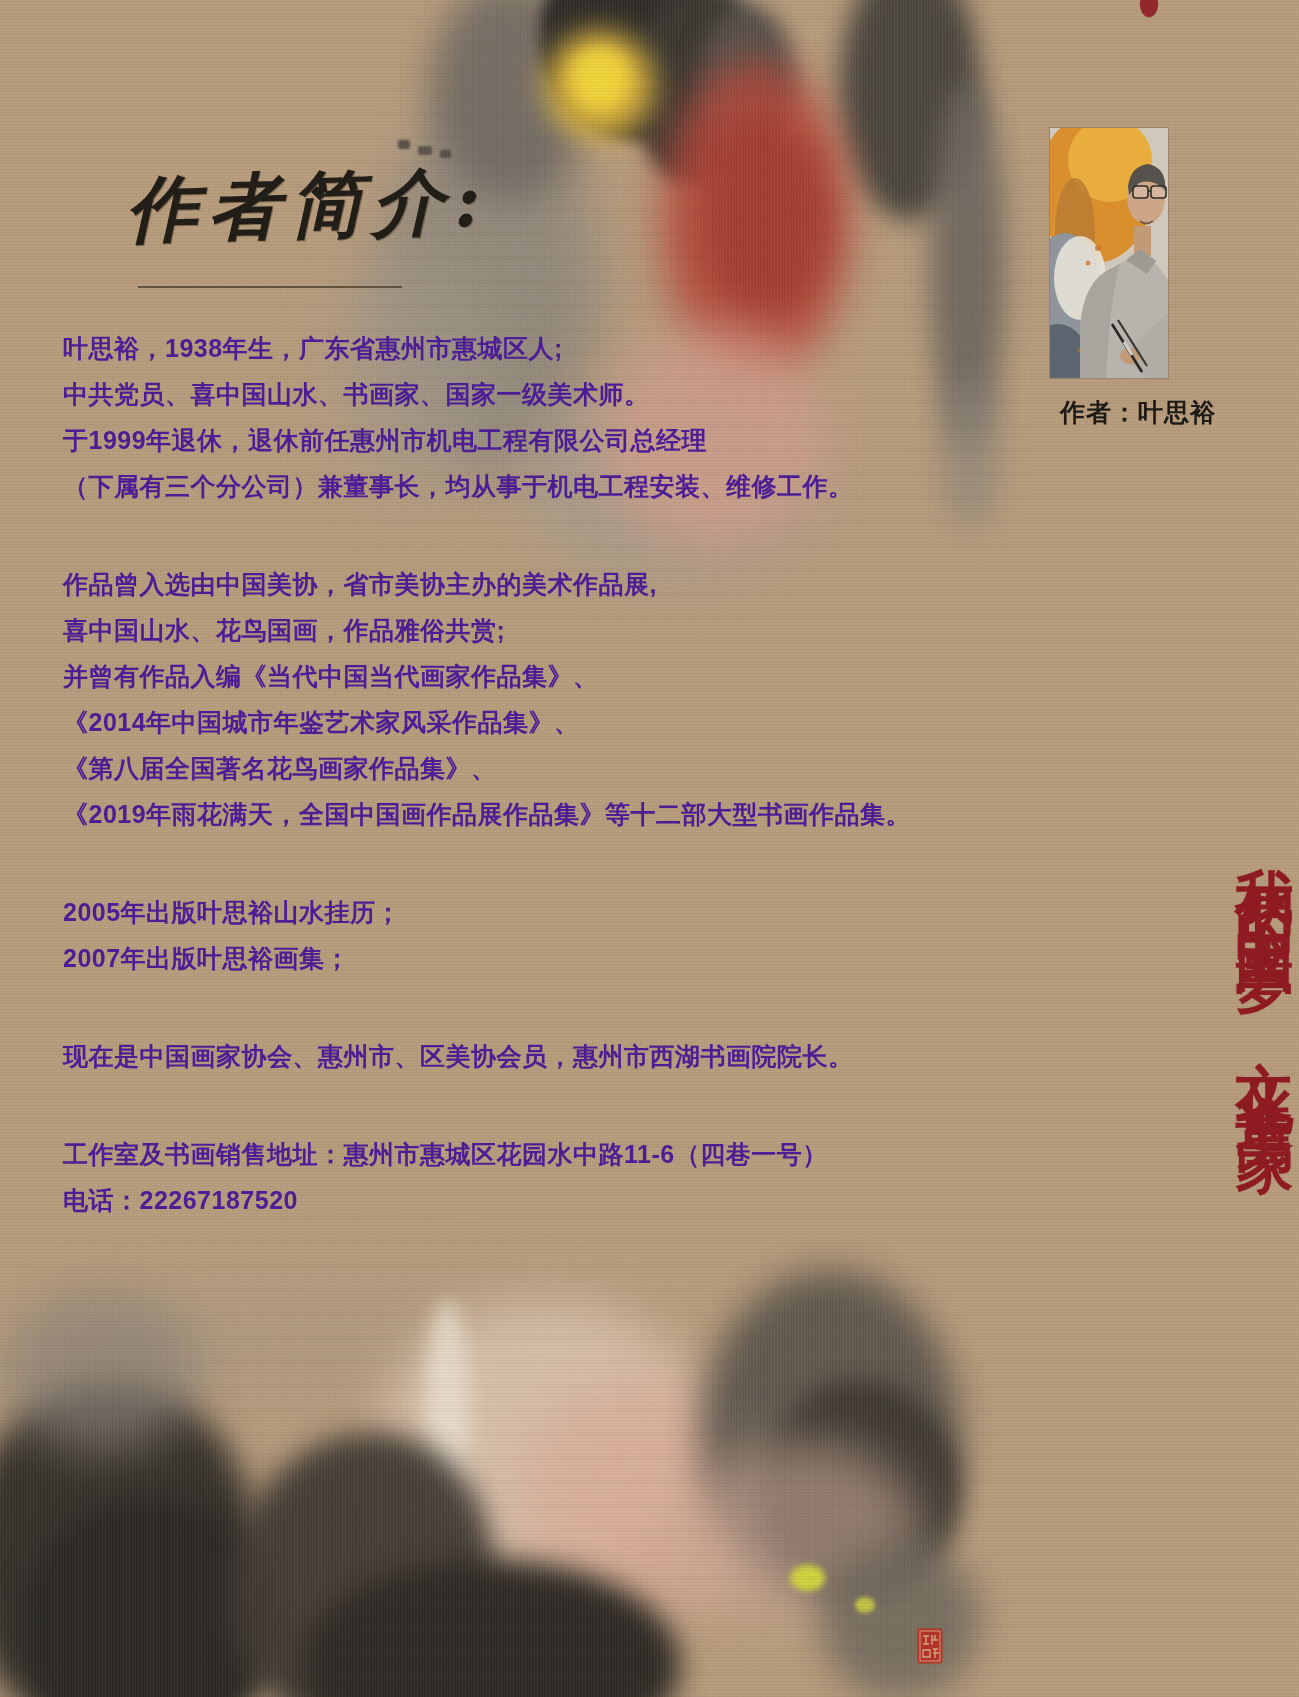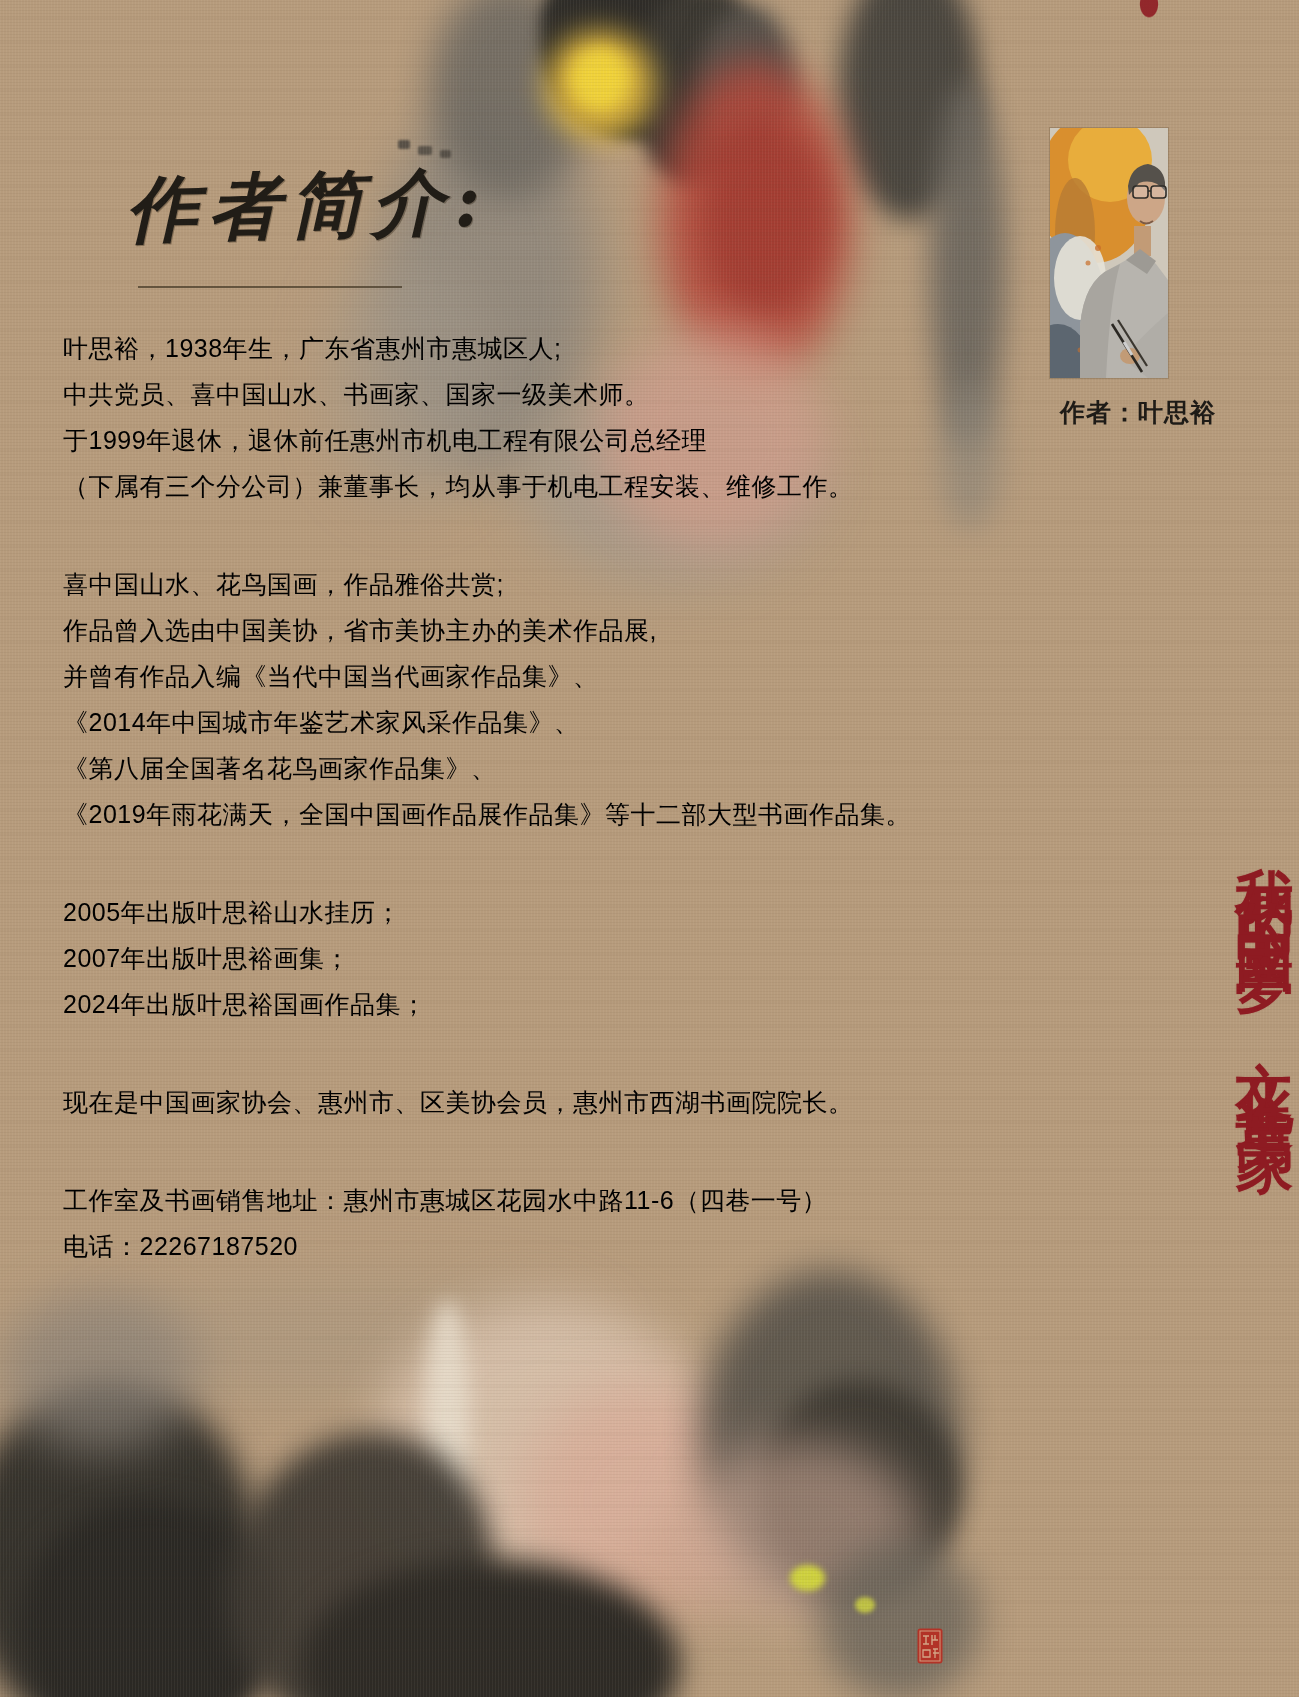--- a/index.html
+++ b/index.html
@@ -51,21 +51,21 @@
   .photo svg{display:block;}
   .photo-caption{
     position:absolute;left:1060px;top:396px;
     font-size:25px;font-weight:700;color:#1e1b17;
     letter-spacing:1px;white-space:nowrap;
   }
 
   
   .bio{
     position:absolute;left:63px;top:325px;width:950px;
-    color:#000000;font-weight:400;font-size:25px;line-height:46px;
+    color:#4c1d95;font-weight:700;font-size:25px;line-height:46px;
     letter-spacing:.5px;
   }
   .bio p{margin:0 0 52px 0;}
   .bio .line{display:block;white-space:nowrap;}
 
   
   .slogan{
     position:absolute;left:1231px;top:820px;height:877px;width:68px;
     writing-mode:vertical-rl;text-orientation:upright;
     font-family:"DejaVu Serif","Liberation Serif",serif;
@@ -167,31 +167,30 @@
   <figcaption class="photo-caption">作者：叶思裕</figcaption>
 
   <div class="bio">
     <p>
       <span class="line">叶思裕，1938年生，广东省惠州市惠城区人;</span>
       <span class="line">中共党员、喜中国山水、书画家、国家一级美术师。</span>
       <span class="line">于1999年退休，退休前任惠州市机电工程有限公司总经理</span>
       <span class="line">（下属有三个分公司）兼董事长，均从事于机电工程安装、维修工作。</span>
     </p>
     <p>
+      <span class="line">作品曾入选由中国美协，省市美协主办的美术作品展,</span>
       <span class="line">喜中国山水、花鸟国画，作品雅俗共赏;</span>
-      <span class="line">作品曾入选由中国美协，省市美协主办的美术作品展,</span>
       <span class="line">并曾有作品入编《当代中国当代画家作品集》、</span>
       <span class="line">《2014年中国城市年鉴艺术家风采作品集》、</span>
       <span class="line">《第八届全国著名花鸟画家作品集》、</span>
       <span class="line">《2019年雨花满天，全国中国画作品展作品集》等十二部大型书画作品集。</span>
     </p>
     <p>
       <span class="line">2005年出版叶思裕山水挂历；</span>
       <span class="line">2007年出版叶思裕画集；</span>
-      <span class="line">2024年出版叶思裕国画作品集；</span>
     </p>
     <p>
       <span class="line">现在是中国画家协会、惠州市、区美协会员，惠州市西湖书画院院长。</span>
     </p>
     <p>
       <span class="line">工作室及书画销售地址：惠州市惠城区花园水中路11-6（四巷一号）</span>
       <span class="line">电话：22267187520</span>
     </p>
   </div>
 

